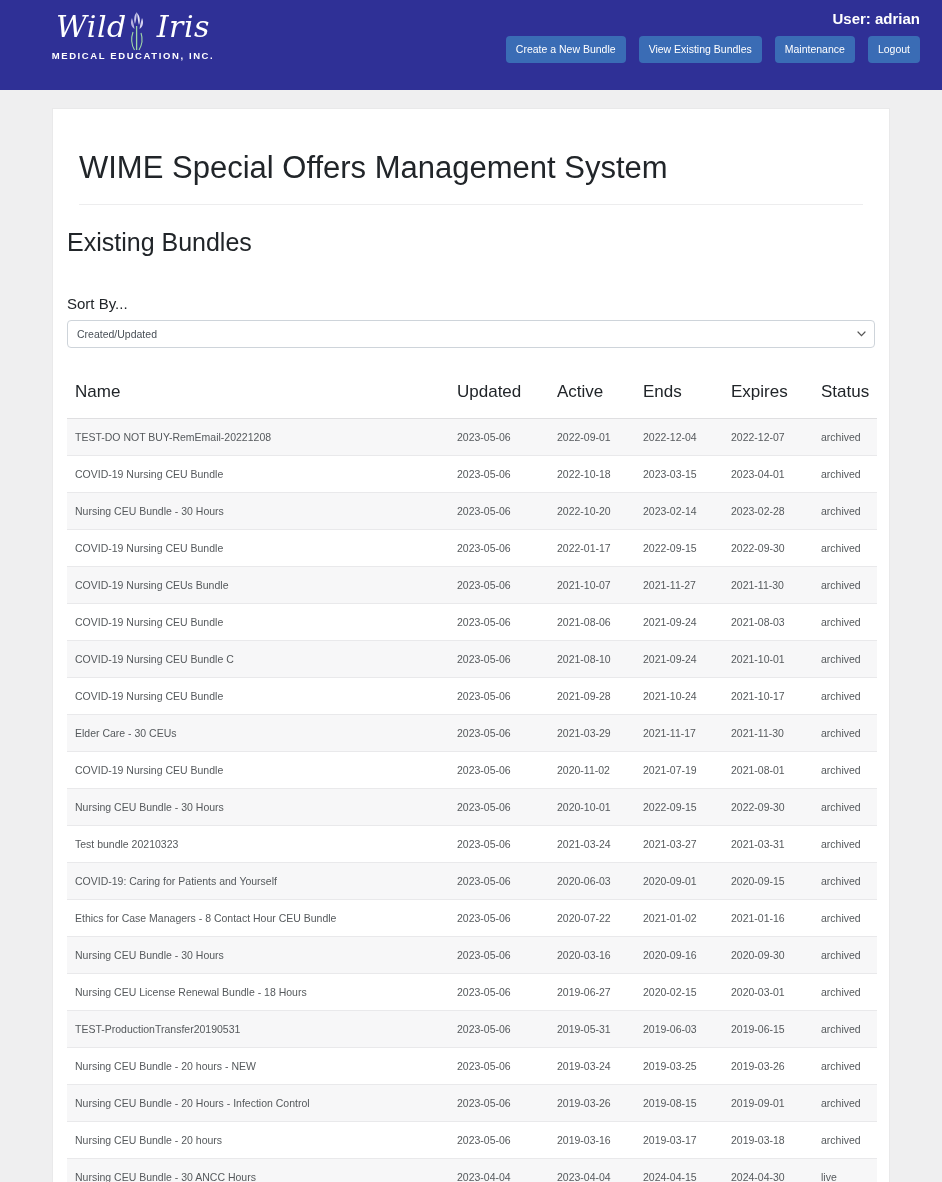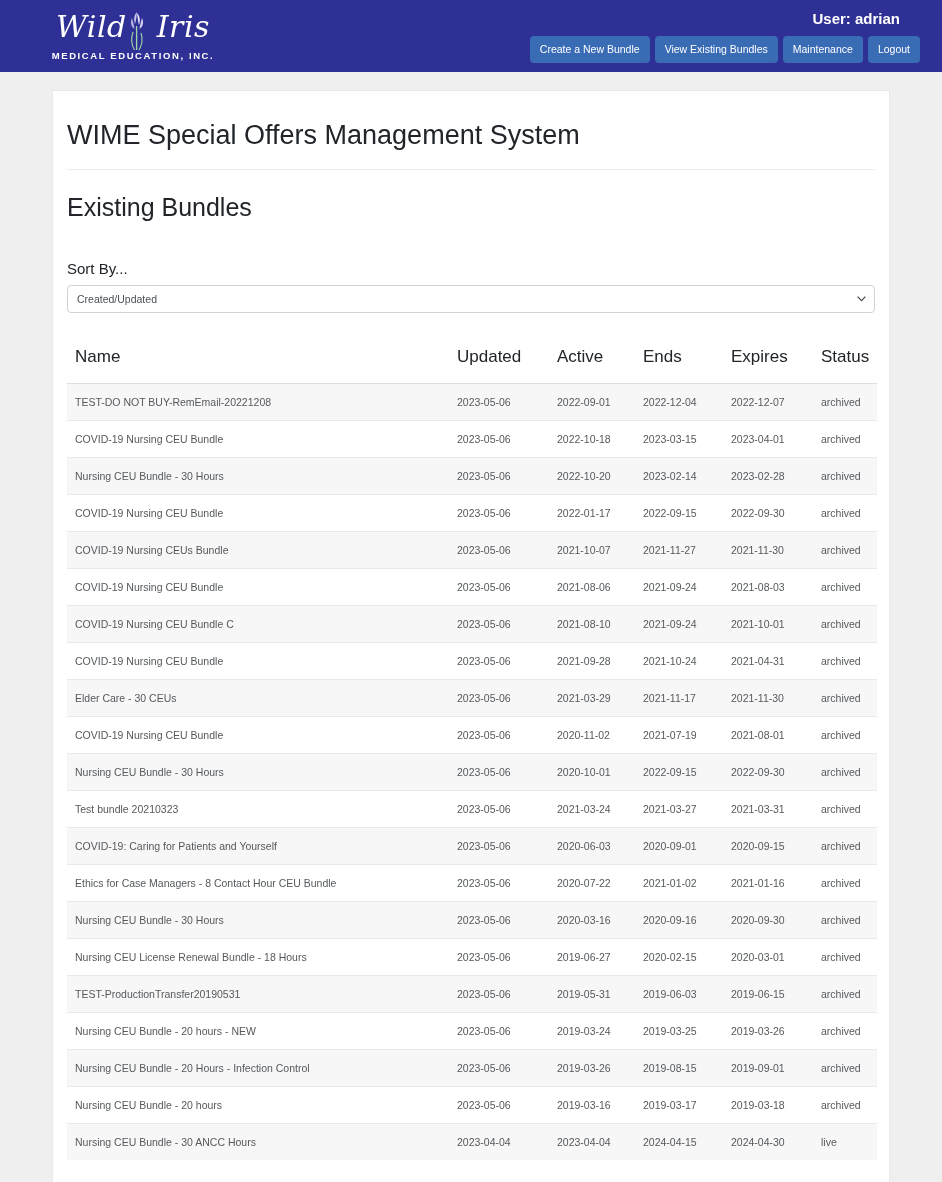--- a/index.html
+++ b/index.html
@@ -13,21 +13,21 @@
     min-height: 1182px;
     background: #efeff0;
     font-family: "Liberation Sans", sans-serif;
     color: #212529;
     -webkit-font-smoothing: antialiased;
   }
 
   
   .topbar {
     position: relative;
-    height: 72px;
+    height: 90px;
     background: #2f3096;
     overflow: hidden;
   }
   .topbar-inner {
     position: relative;
     height: 100%;
     width: 942px;
   }
 
   .logo {
@@ -69,34 +69,34 @@
   .iris {
     position: absolute;
     left: 86px;
     top: 2px;
     width: 26px;
     height: 44px;
   }
 
   .user-label {
     position: absolute;
-    right: 42px;
+    right: 22px;
     top: 10px;
     font-size: 15px;
     font-weight: bold;
     color: #ffffff;
     white-space: nowrap;
   }
 
   .nav-buttons {
     position: absolute;
     right: 22px;
     top: 36px;
     display: flex;
-    gap: 5px;
+    gap: 13px;
     align-items: flex-start;
   }
   .nav-btn {
     background: #3a6cb5;
     color: #ffffff;
     border: none;
     border-radius: 4px;
     font-family: "Liberation Sans", sans-serif;
     font-size: 10.5px;
     line-height: 1;
@@ -112,23 +112,23 @@
     width: 838px;
     min-height: 1078px;
     background: #ffffff;
     border: 1px solid #e9e9ea;
   }
   .card-body {
     padding: 28px 14px 40px 14px;
   }
 
   h1.page-title {
-    margin: 0;
+    margin: 12px;
     padding: 0 0 18px 0;
-    font-size: 27px;
+    font-size: 31px;
     font-weight: normal;
     line-height: 1.2;
     color: #212529;
     border-bottom: 1px solid #ededee;
   }
   h2.section-title {
     margin: 22px 0 0 0;
     font-size: 25px;
     font-weight: normal;
     line-height: 1.2;
@@ -330,21 +330,21 @@
             <td>2021-08-10</td>
             <td>2021-09-24</td>
             <td>2021-10-01</td>
             <td>archived</td>
           </tr>
           <tr>
             <td>COVID-19 Nursing CEU Bundle</td>
             <td>2023-05-06</td>
             <td>2021-09-28</td>
             <td>2021-10-24</td>
-            <td>2021-04-31</td>
+            <td>2021-10-17</td>
             <td>archived</td>
           </tr>
           <tr>
             <td>Elder Care - 30 CEUs</td>
             <td>2023-05-06</td>
             <td>2021-03-29</td>
             <td>2021-11-17</td>
             <td>2021-11-30</td>
             <td>archived</td>
           </tr>

